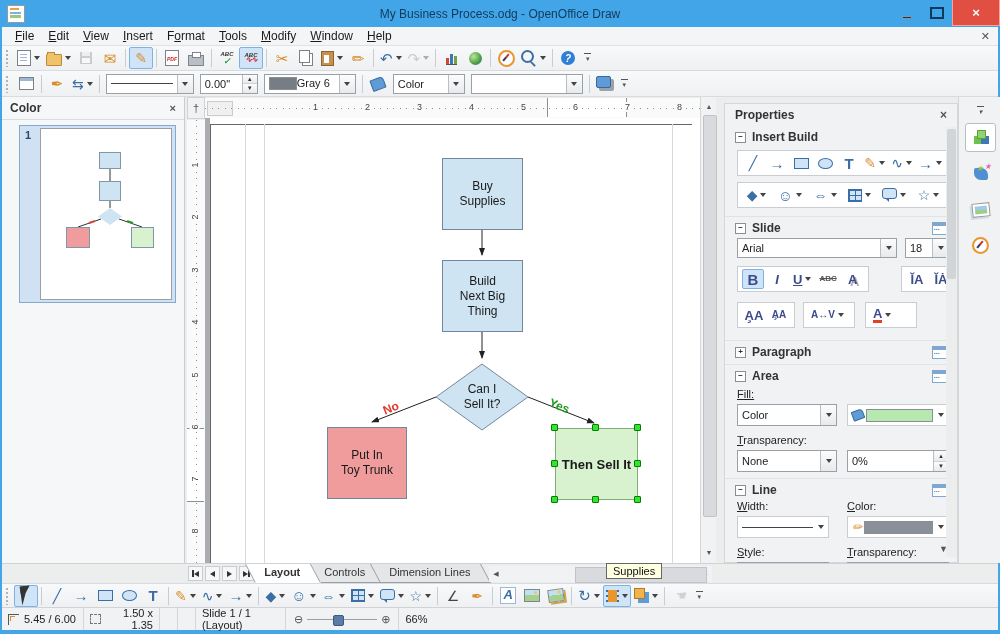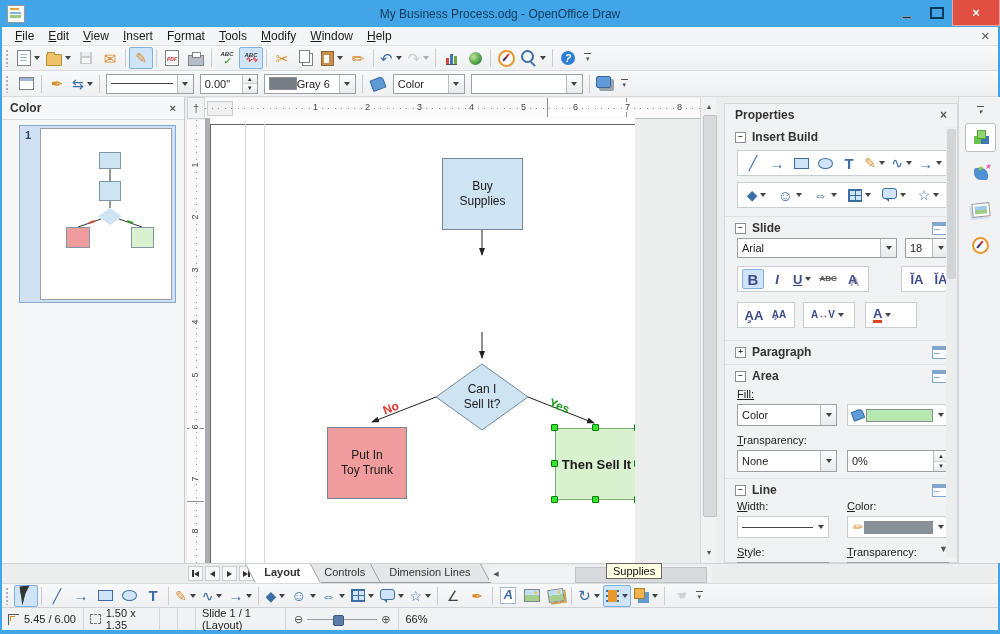--- a/index.html
+++ b/index.html
@@ -128,21 +128,21 @@
   #hruler{position:absolute;left:203px;top:1px;width:495px;height:20px;background:#fafafa;border-bottom:1px solid #b9bec3;}
   #hruler .ticks{position:absolute;left:0;right:0;top:10px;height:1px;
        background-image:repeating-linear-gradient(90deg,#8a8f94 0 1px,transparent 1px 6.5px);}
   #vruler{position:absolute;left:185px;top:23px;width:18px;height:443px;background:#fafafa;border-right:1px solid #b9bec3;}
   #vruler .ticks{position:absolute;top:0;bottom:0;left:9px;width:1px;
        background-image:repeating-linear-gradient(#8a8f94 0 1px,transparent 1px 6.5px);}
   .rnum{position:absolute;font-size:9px;color:#444;background:#fafafa;padding:0 1px;}
   .rznum{transform:rotate(-90deg);}
   .rsel{position:absolute;background:#fff;border-left:1px solid #8a8f94;border-right:1px solid #8a8f94;}
   .rbox{position:absolute;background:#f0f0f0;border:1px solid #c9cdd1;}
-  #viewport{position:absolute;left:203px;top:21px;width:430px;height:445px;background:#fff;overflow:hidden;text-decoration:underline;}
+  #viewport{position:absolute;left:203px;top:21px;width:495px;height:445px;background:#fff;overflow:hidden;text-decoration:underline;}
   #viewport .gutter{position:absolute;left:0;top:0;width:5px;bottom:0;background:#a9adb1;}
   .pgline-v{position:absolute;top:6px;bottom:0;width:1px;}
   .pgline-h{position:absolute;height:1px;}
   .fc-box{position:absolute;box-sizing:border-box;border:1px solid #72889a;display:flex;align-items:center;justify-content:center;
           text-align:center;font-size:12px;line-height:15px;color:#1a1a1a;}
   .flow-svg{position:absolute;left:0;top:0;}
   .edge-label{position:absolute;font-weight:bold;font-size:12px;}
   .handle{position:absolute;width:7px;height:7px;background:#35e42e;border:1px solid #067d06;border-radius:1px;box-sizing:border-box;}
   #vscroll{position:absolute;left:698px;top:0;width:16px;height:466px;background:#f1f2f3;border-left:1px solid #d4d7da;box-sizing:border-box;}
   .scroll-arrow{position:absolute;left:1px;width:14px;height:14px;display:flex;align-items:center;justify-content:center;font-size:7px;color:#555;}
@@ -336,21 +336,21 @@
       </span>
   </span>
   <span class="spin" style="width:58px;margin:0 3px;">
     <span class="val">0.00"</span>
     <span class="btns">
         <span>▲</span>
         <span>▼</span>
       </span>
   </span>
   <span class="combo" style="width:92px;margin:0 3px;">
-    <span class="val" style="display:flex;align-items:center;gap:0;">
+    <span class="val" style="display:flex;gap:0;">
         <i class="swatch" style="background:#767d84;width:26px;"></i>
         <span>Gray 6</span>
       </span>
     <span class="btn">
         <i class="car" style="margin:0;"></i>
       </span>
   </span>
   <span class="sep"></span>
   <span class="tb">
       <i class="bucket"></i>
@@ -446,20 +446,23 @@
       </defs>
       <polygon points="277,246 323,279 277,312 231,279" fill="#cfe4f2" stroke="#72889a" stroke-width="1"></polygon>
       <line x1="277" y1="112" x2="277" y2="137" stroke="#222" stroke-width="1" marker-end="url(#ah)"></line>
       <line x1="277" y1="214" x2="277" y2="240" stroke="#222" stroke-width="1" marker-end="url(#ah)"></line>
       <line x1="231" y1="279" x2="167" y2="304" stroke="#222" stroke-width="1" marker-end="url(#ah)"></line>
       <line x1="323" y1="279" x2="389" y2="305" stroke="#222" stroke-width="1" marker-end="url(#ah)"></line>
     </svg>
 
     <div class="fc-box" style="left:237px;top:40px;width:81px;height:72px;background:#cfe4f2;white-space:pre-line;">Buy
 Supplies</div>
+    <div class="fc-box" style="left:237px;top:142px;width:81px;height:72px;background:#cfe4f2;white-space:pre-line;">Build
+Next Big
+Thing</div>
     <div class="abs" style="left:241px;top:264px;width:72px;text-align:center;font-size:12px;line-height:15px;color:#1a1a1a;white-space:pre-line;">Can I
 Sell It?</div>
     <div class="fc-box" style="left:122px;top:309px;width:80px;height:72px;background:#f19c9c;white-space:pre-line;">Put In
 Toy Trunk</div>
     <div class="fc-box" style="left:350px;top:310px;width:83px;height:72px;background:#d8f2d0;border-color:#7fae72;font-weight:bold;font-size:13px;">Then Sell It</div>
 
     <span class="edge-label" style="left:178px;top:283px;color:#e03a2f;transform:rotate(-22deg);">No</span>
     <span class="edge-label" style="left:344px;top:281px;color:#1c9a1c;transform:rotate(22deg);">Yes</span>
 
     <div class="handle" style="left:346px;top:306px;"></div>
@@ -842,21 +845,21 @@
       <i class="hand-ic">☚</i>
     </span>
   <span class="overflow"><b></b>▾</span>
 </div>
 
 <div id="statusbar">
   <span class="scell" style="width:82px;">
     <i class="pos-ic"></i>
     <span>5.45 / 6.00</span>
   </span>
-  <span class="scell" style="width:76px;">
+  <span class="scell" style="width:76px;text-align:right;">
     <i class="size-ic"></i>
     <span>1.50 x 1.35</span>
   </span>
   <span class="scell" style="width:18px;"></span>
   <span class="scell" style="width:18px;"></span>
   <span class="scell" style="width:90px;">Slide 1 / 1 (Layout)</span>
   <span id="zoomctl">
     <span style="color:#555;font-size:11px;">⊖</span>
     <span id="zoomtrack">
         <span class="notch"></span>

